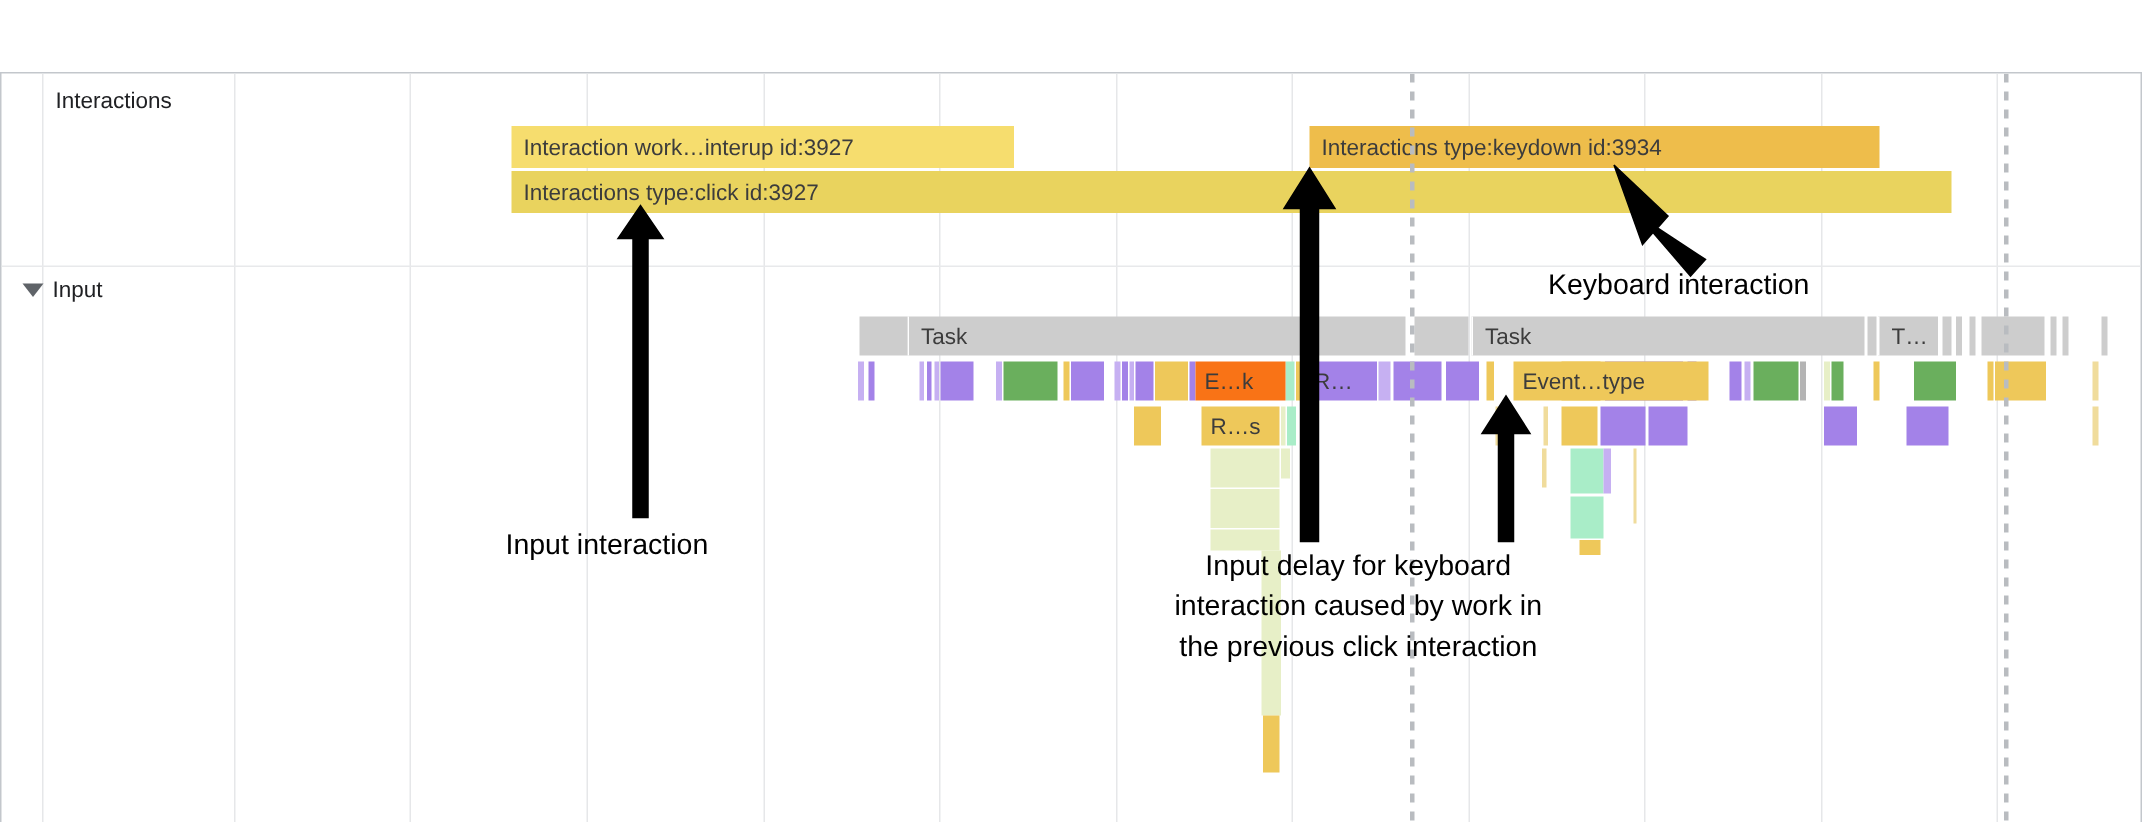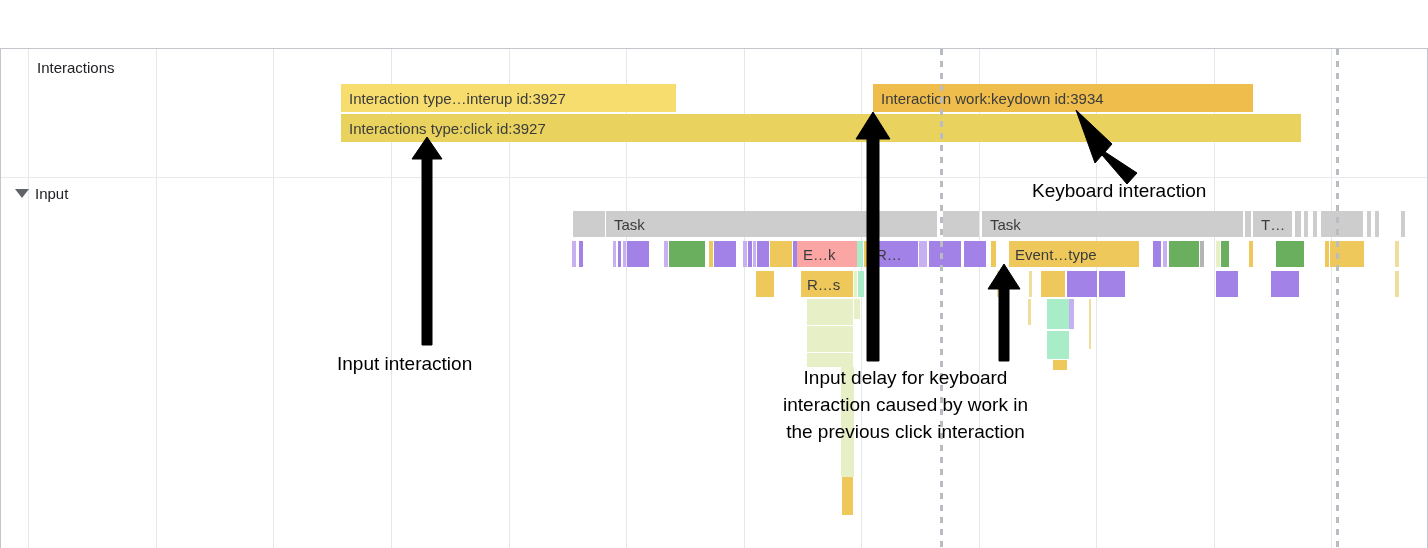--- a/index.html
+++ b/index.html
@@ -64,23 +64,23 @@
     </div>
 
   <div class="hrule" style="top:128px"></div>
   <div class="hrule" style="top:543px;background:#c3c7cc;height:2px"></div>
 
   <div class="track-label" style="left:36px;top:10px">Interactions</div>
 
   <div class="tri" style="left:14px;top:140px"></div>
   <div class="track-label" style="left:34px;top:136px">Input</div>
 
-  <div class="bar ibar" style="left: 340px; top: 35px; width: 335px; height: 28px; background: rgb(246, 221, 110);">Interaction type…interup id:3927</div>
+  <div class="bar ibar" style="left: 340px; top: 35px; width: 335px; height: 28px; background: rgb(246, 221, 110);">Interaction work…interup id:3927</div>
   <div class="bar ibar" style="left: 340px; top: 65px; width: 960px; height: 28px; background: rgb(233, 211, 94);">Interactions type:click id:3927</div>
-  <div class="bar ibar" style="left: 872px; top: 35px; width: 380px; height: 28px; background: rgb(238, 189, 75);">Interaction work:keydown id:3934</div>
+  <div class="bar ibar" style="left: 872px; top: 35px; width: 380px; height: 28px; background: rgb(238, 189, 75);">Interactions type:keydown id:3934</div>
 
   <div id="flame-row1">
       <div class="bar" style="left: 571px; top: 192px; width: 4px; height: 26px; background: rgb(198, 176, 242);"></div>
       <div class="bar" style="left: 578px; top: 192px; width: 4px; height: 26px; background: rgb(163, 130, 232);"></div>
       <div class="bar" style="left: 612px; top: 192px; width: 3px; height: 26px; background: rgb(198, 176, 242);"></div>
       <div class="bar" style="left: 617px; top: 192px; width: 3px; height: 26px; background: rgb(163, 130, 232);"></div>
       <div class="bar" style="left: 622px; top: 192px; width: 3px; height: 26px; background: rgb(198, 176, 242);"></div>
       <div class="bar" style="left: 626px; top: 192px; width: 22px; height: 26px; background: rgb(163, 130, 232);"></div>
       <div class="bar" style="left: 663px; top: 192px; width: 4px; height: 26px; background: rgb(198, 176, 242);"></div>
       <div class="bar" style="left: 668px; top: 192px; width: 36px; height: 26px; background: rgb(106, 175, 93);"></div>
@@ -153,21 +153,21 @@
       <div class="bar" style="left: 1244px; top: 162px; width: 6px; height: 26px; background: rgb(205, 205, 205);"></div>
       <div class="bar" style="left: 1294px; top: 162px; width: 6px; height: 26px; background: rgb(205, 205, 205);"></div>
       <div class="bar" style="left: 1303px; top: 162px; width: 4px; height: 26px; background: rgb(205, 205, 205);"></div>
       <div class="bar" style="left: 1312px; top: 162px; width: 4px; height: 26px; background: rgb(205, 205, 205);"></div>
       <div class="bar" style="left: 1320px; top: 162px; width: 42px; height: 26px; background: rgb(205, 205, 205);"></div>
       <div class="bar" style="left: 1366px; top: 162px; width: 4px; height: 26px; background: rgb(205, 205, 205);"></div>
       <div class="bar" style="left: 1374px; top: 162px; width: 4px; height: 26px; background: rgb(205, 205, 205);"></div>
       <div class="bar" style="left: 1400px; top: 162px; width: 4px; height: 26px; background: rgb(205, 205, 205);"></div>
     </div>
 
-  <div class="bar evt" style="left: 796px; top: 192px; width: 60px; height: 26px; background: #fca5a5;">E…k</div>
+  <div class="bar evt" style="left: 796px; top: 192px; width: 60px; height: 26px; background: #f97316;">E…k</div>
   <div class="bar evt" style="left: 869px; top: 192px; width: 48px; height: 26px; background: rgb(163, 130, 232);">R…</div>
   <div class="bar evt" style="left: 800px; top: 222px; width: 52px; height: 26px; background: rgb(238, 200, 90);">R…s</div>
   <div class="bar evt" style="left: 1008px; top: 192px; width: 130px; height: 26px; background: rgb(238, 200, 90);">Event…type</div>
 
   <div id="dashlines">
       <div class="dashline" style="left: 939px;"></div>
       <div class="dashline" style="left: 1335px;"></div>
     </div>
 
   <svg class="arrows" viewBox="0 0 1428 548">

